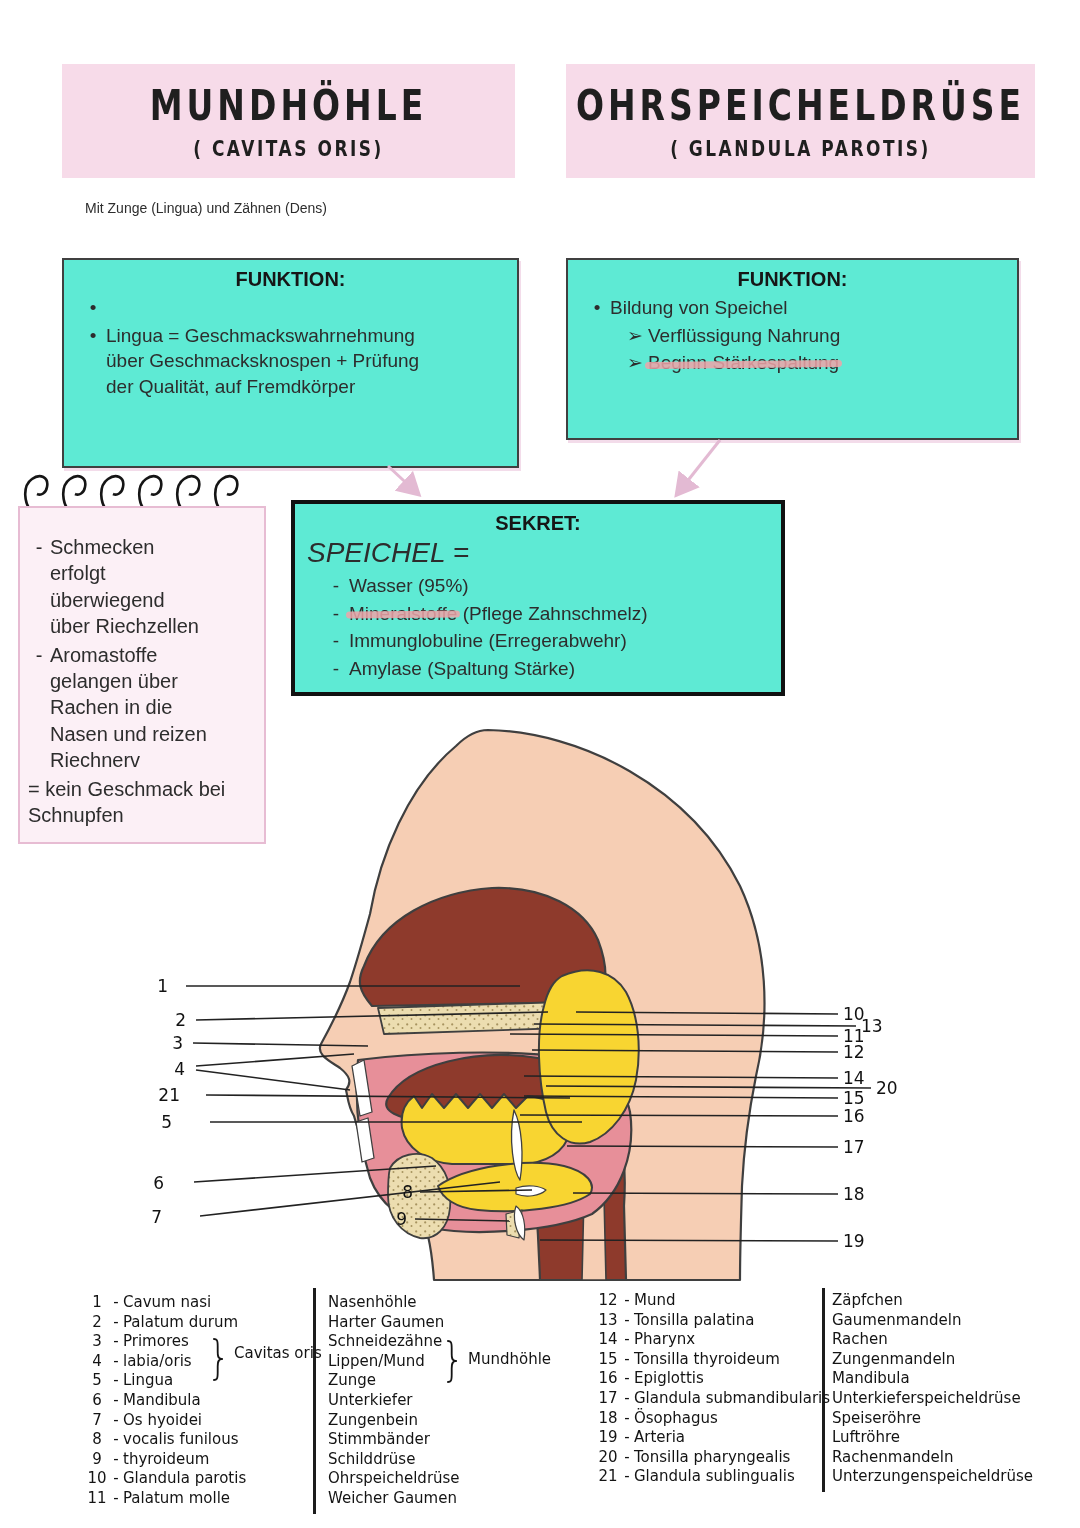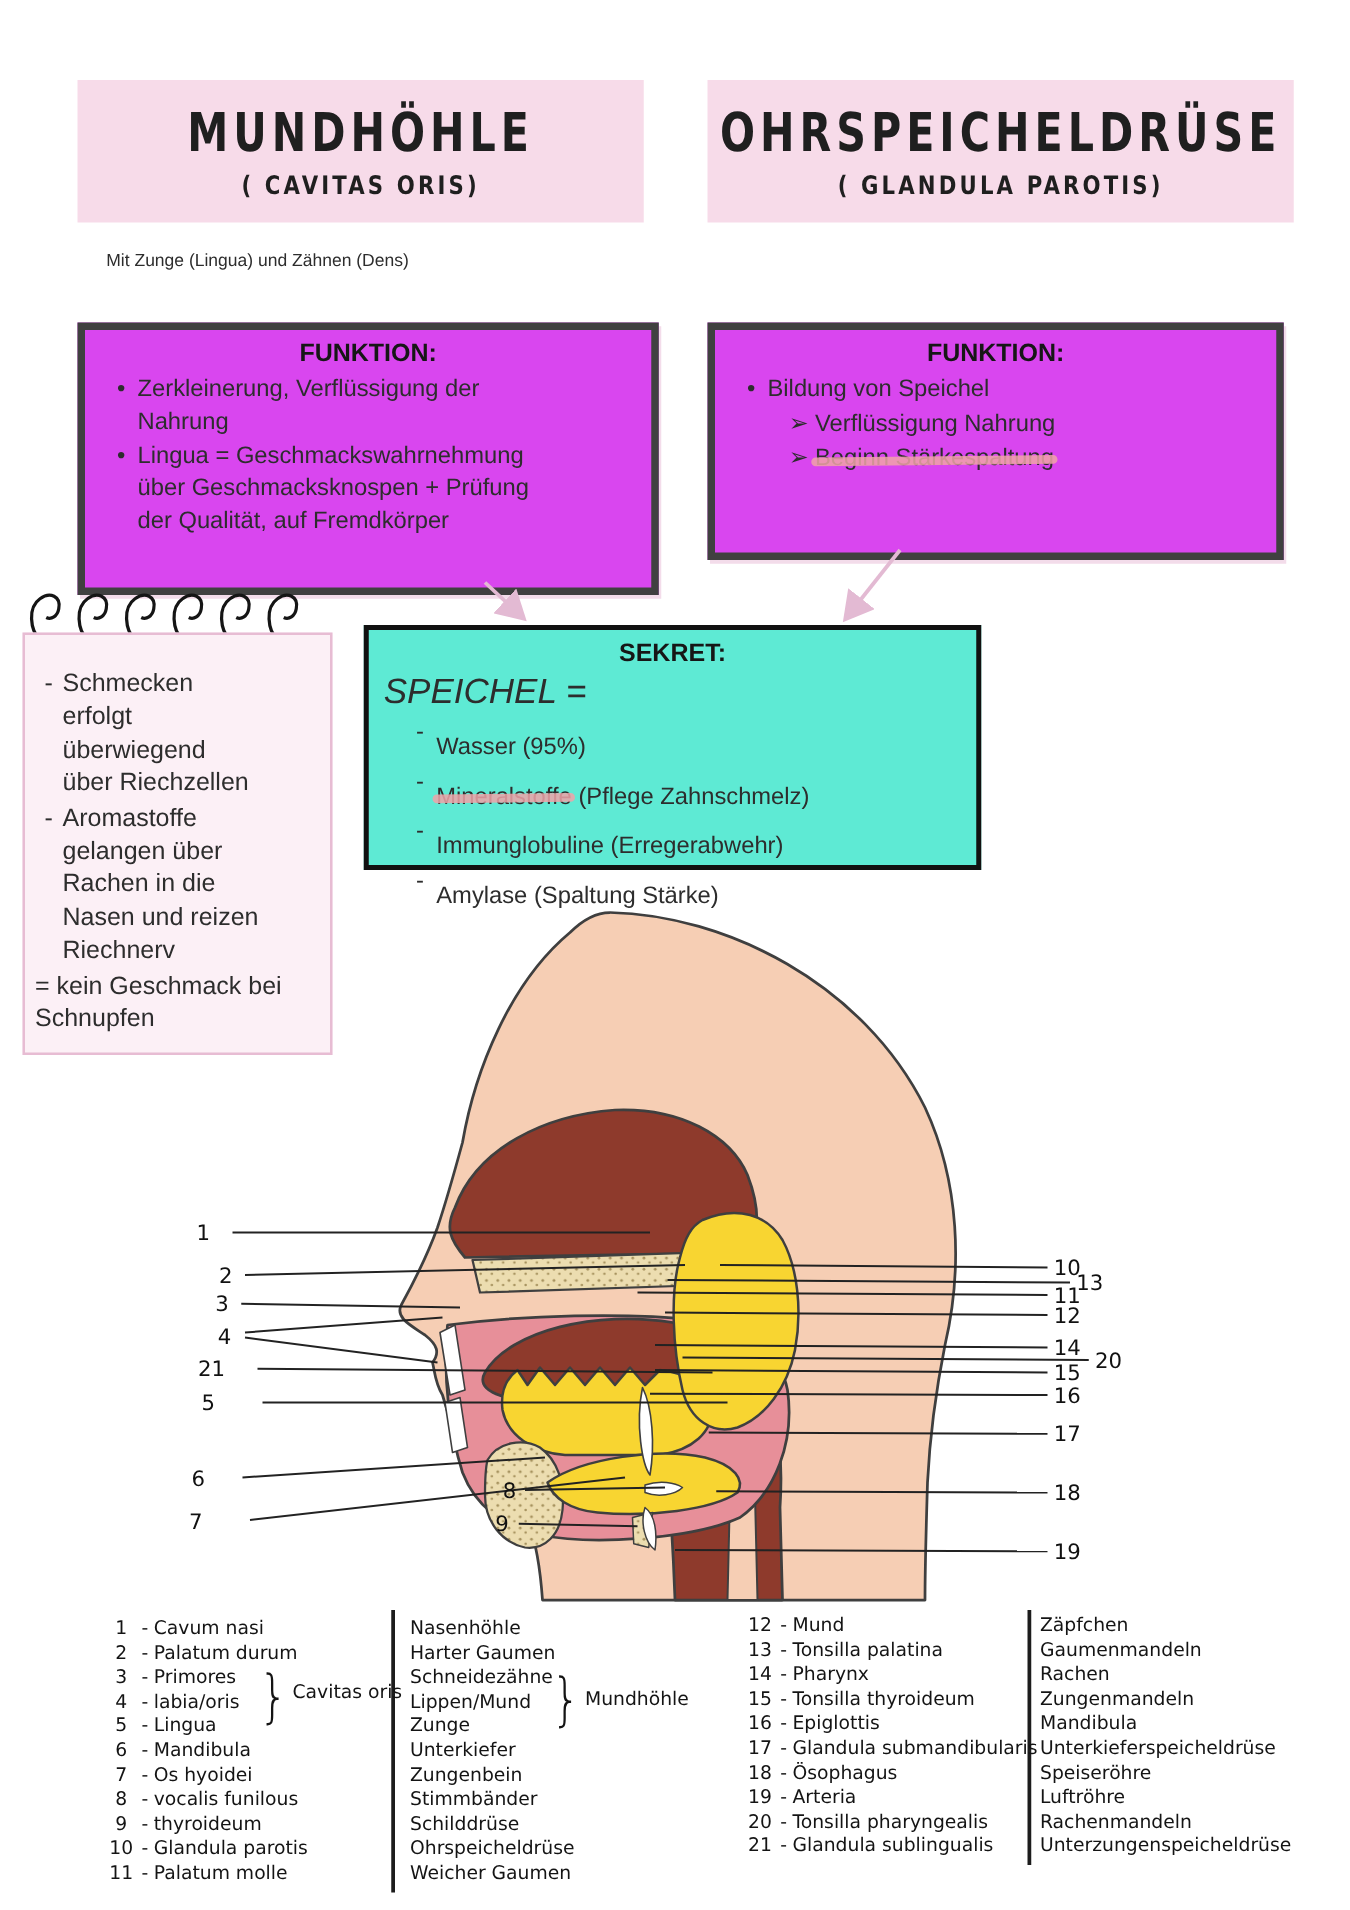--- a/index.html
+++ b/index.html
@@ -12,21 +12,21 @@
   #hdr-right{left:566px;top:64px;width:469px;height:114px;}
   .hdr-title{font-family:"DejaVu Sans",sans-serif;font-weight:bold;font-size:33px;
              letter-spacing:4px;transform:scaleY(1.3);margin-top:22px;}
   .hdr-sub{font-family:"DejaVu Sans",sans-serif;font-weight:bold;font-size:17px;
            letter-spacing:2.5px;transform:scaleY(1.2);margin-top:14px;}
 
   
   #intro{position:absolute;left:85px;top:200px;font-size:14px;}
 
   
-  .pinkbox{position:absolute;background:#d946ef;border:6px solid #404040;
+  .pinkbox{position:absolute;background:#5eead4;border:2px solid #404040;
            box-shadow:2px 3px 0 0 #f3dcea;}
   #funk-left{left:62px;top:258px;width:453px;height:206px;}
   #funk-right{left:566px;top:258px;width:449px;height:178px;}
   .boxtitle{text-align:center;font-weight:bold;font-size:20px;margin-top:8px;color:#161616;}
   .blist{margin:4px 0 0 0;padding:0;list-style:none;}
   .blist li{display:flex;font-size:19px;line-height:1.35;margin-top:2px;}
   .blist .mk{width:26px;text-align:center;flex:0 0 26px;margin-left:16px;}
   .blist li.sub .mk{margin-left:54px;}
   .blist .litext{max-width:322px;}
 
@@ -34,21 +34,21 @@
   .strike{position:relative;display:inline-block;}
   .strike::after{content:"";position:absolute;left:-3px;right:-3px;top:52%;height:7px;
                  margin-top:-3px;background:#f0a3a8;opacity:.85;border-radius:4px;
                  transform:rotate(-.6deg);}
 
   
   #sekret-box{position:absolute;left:291px;top:500px;width:486px;height:188px;
               background:#5eead4;border:4px solid #111;}
   #sekret-lead{font-style:italic;font-size:28px;margin:2px 0 0 12px;}
   #sekret-box .blist .mk{margin-left:28px;}
-  #sekret-box .blist .litext{max-width:430px;margin-top:12px;}
+  #sekret-box .blist .litext{max-width:430px;}
 
   
   #note{position:absolute;left:18px;top:506px;width:244px;height:334px;
         background:#fcf0f6;border:2px solid #e7bcd3;}
   #note .blist{margin-top:26px;}
   #note .blist .mk{margin-left:8px;width:22px;flex:0 0 22px;}
   #note .blist li{font-size:20px;line-height:1.32;}
   #note .blist .litext{max-width:158px;}
   #note-footer{font-size:20px;line-height:1.32;margin:2px 0 0 8px;max-width:200px;}
   #spiral{position:absolute;left:18px;top:468px;}
@@ -88,21 +88,20 @@
     <div class="hdr-sub">( GLANDULA PAROTIS)</div>
   </div>
 
   <div id="intro">Mit Zunge (Lingua) und Zähnen (Dens)</div>
 
   <div class="pinkbox" id="funk-left">
     <div class="boxtitle">FUNKTION:</div>
     <ul class="blist">
       <li>
         <span class="mk">•</span>
-        <span class="litext">Zerkleinerung, Verflüssigung der Nahrung</span>
         </li>
       <li>
         <span class="mk">•</span>
         <span class="litext">Lingua = Geschmackswahrnehmung über Geschmacksknospen + Prüfung der Qualität, auf Fremdkörper</span>
         </li>
     </ul>
   </div>
 
   <div class="pinkbox" id="funk-right">
     <div class="boxtitle">FUNKTION:</div>

